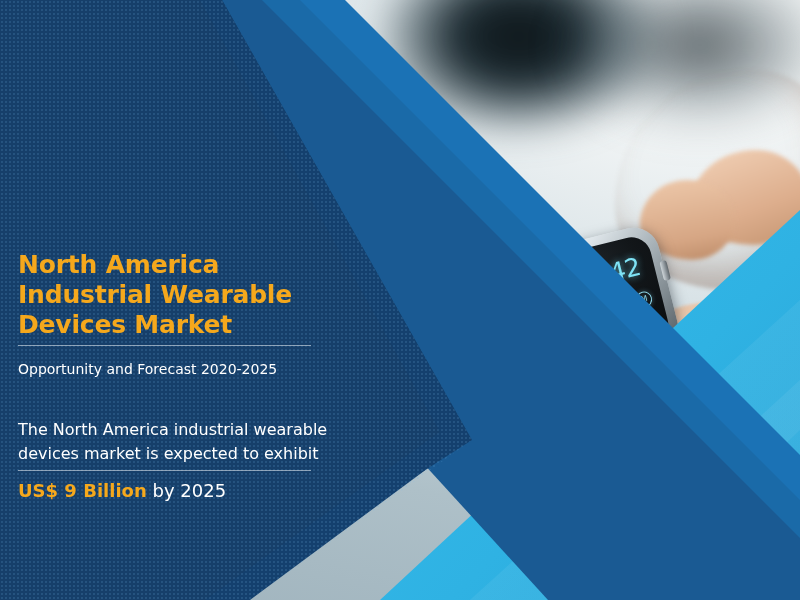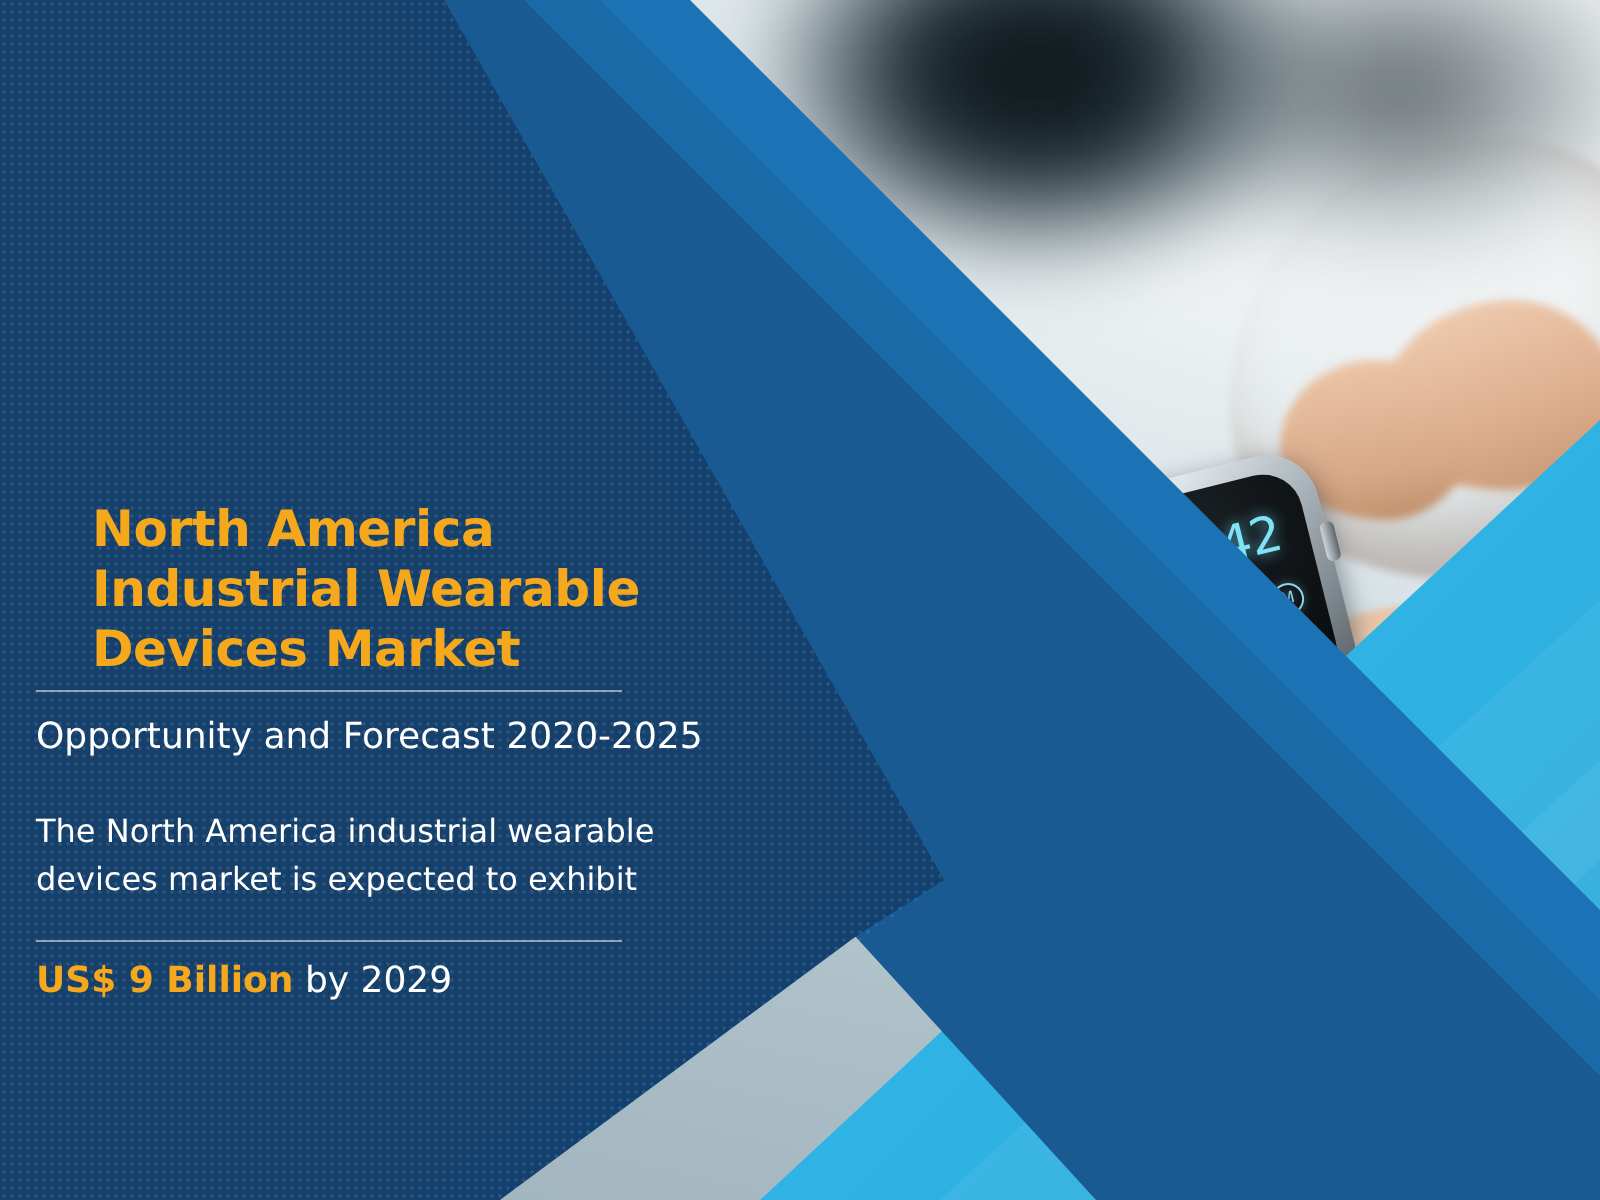--- a/index.html
+++ b/index.html
@@ -272,40 +272,39 @@
 
   .title {
     position:absolute; left:18px; top:250px;
     width:330px;
     color:#f5a81c;
     font-size:25px;
     line-height:30px;
     font-weight:bold;
     letter-spacing:-0.2px;
     font-family:"DejaVu Sans", sans-serif;
-    margin-left:28px;
   }
 
   .rule-a {
     position:absolute; left:18px; top:345px;
     width:293px; height:1px;
     background:rgba(225,232,238,0.58);
   }
 
   .subtitle {
     position:absolute; left:18px; top:358px;
     color:#ffffff;
-    font-size:18px;
+    font-size:14px;
     line-height:22px;
     font-weight:400;
     font-family:"DejaVu Sans", sans-serif;
   }
 
   .blurb {
-    position:absolute; left:18px; top:404px;
+    position:absolute; left:18px; top:418px;
     width:360px;
     color:#ffffff;
     font-size:16px;
     line-height:24px;
     font-weight:400;
     font-family:"DejaVu Sans", sans-serif;
   }
 
   .rule-b {
     position:absolute; left:18px; top:470px;
@@ -380,17 +379,17 @@
 
     <div class="rule-a"></div>
 
     <div class="subtitle">Opportunity and Forecast 2020-2025</div>
 
     <div class="blurb">The North America industrial wearable devices market is expected to exhibit</div>
 
     <div class="rule-b"></div>
 
     <div class="highlight">
-      <span class="hl-strong">US$ 9 Billion</span><span class="hl-rest"> by 2029</span>
+      <span class="hl-strong">US$ 9 Billion</span><span class="hl-rest"> by 2025</span>
     </div>
 
   </div>
 </div>
 
 </body></html>

